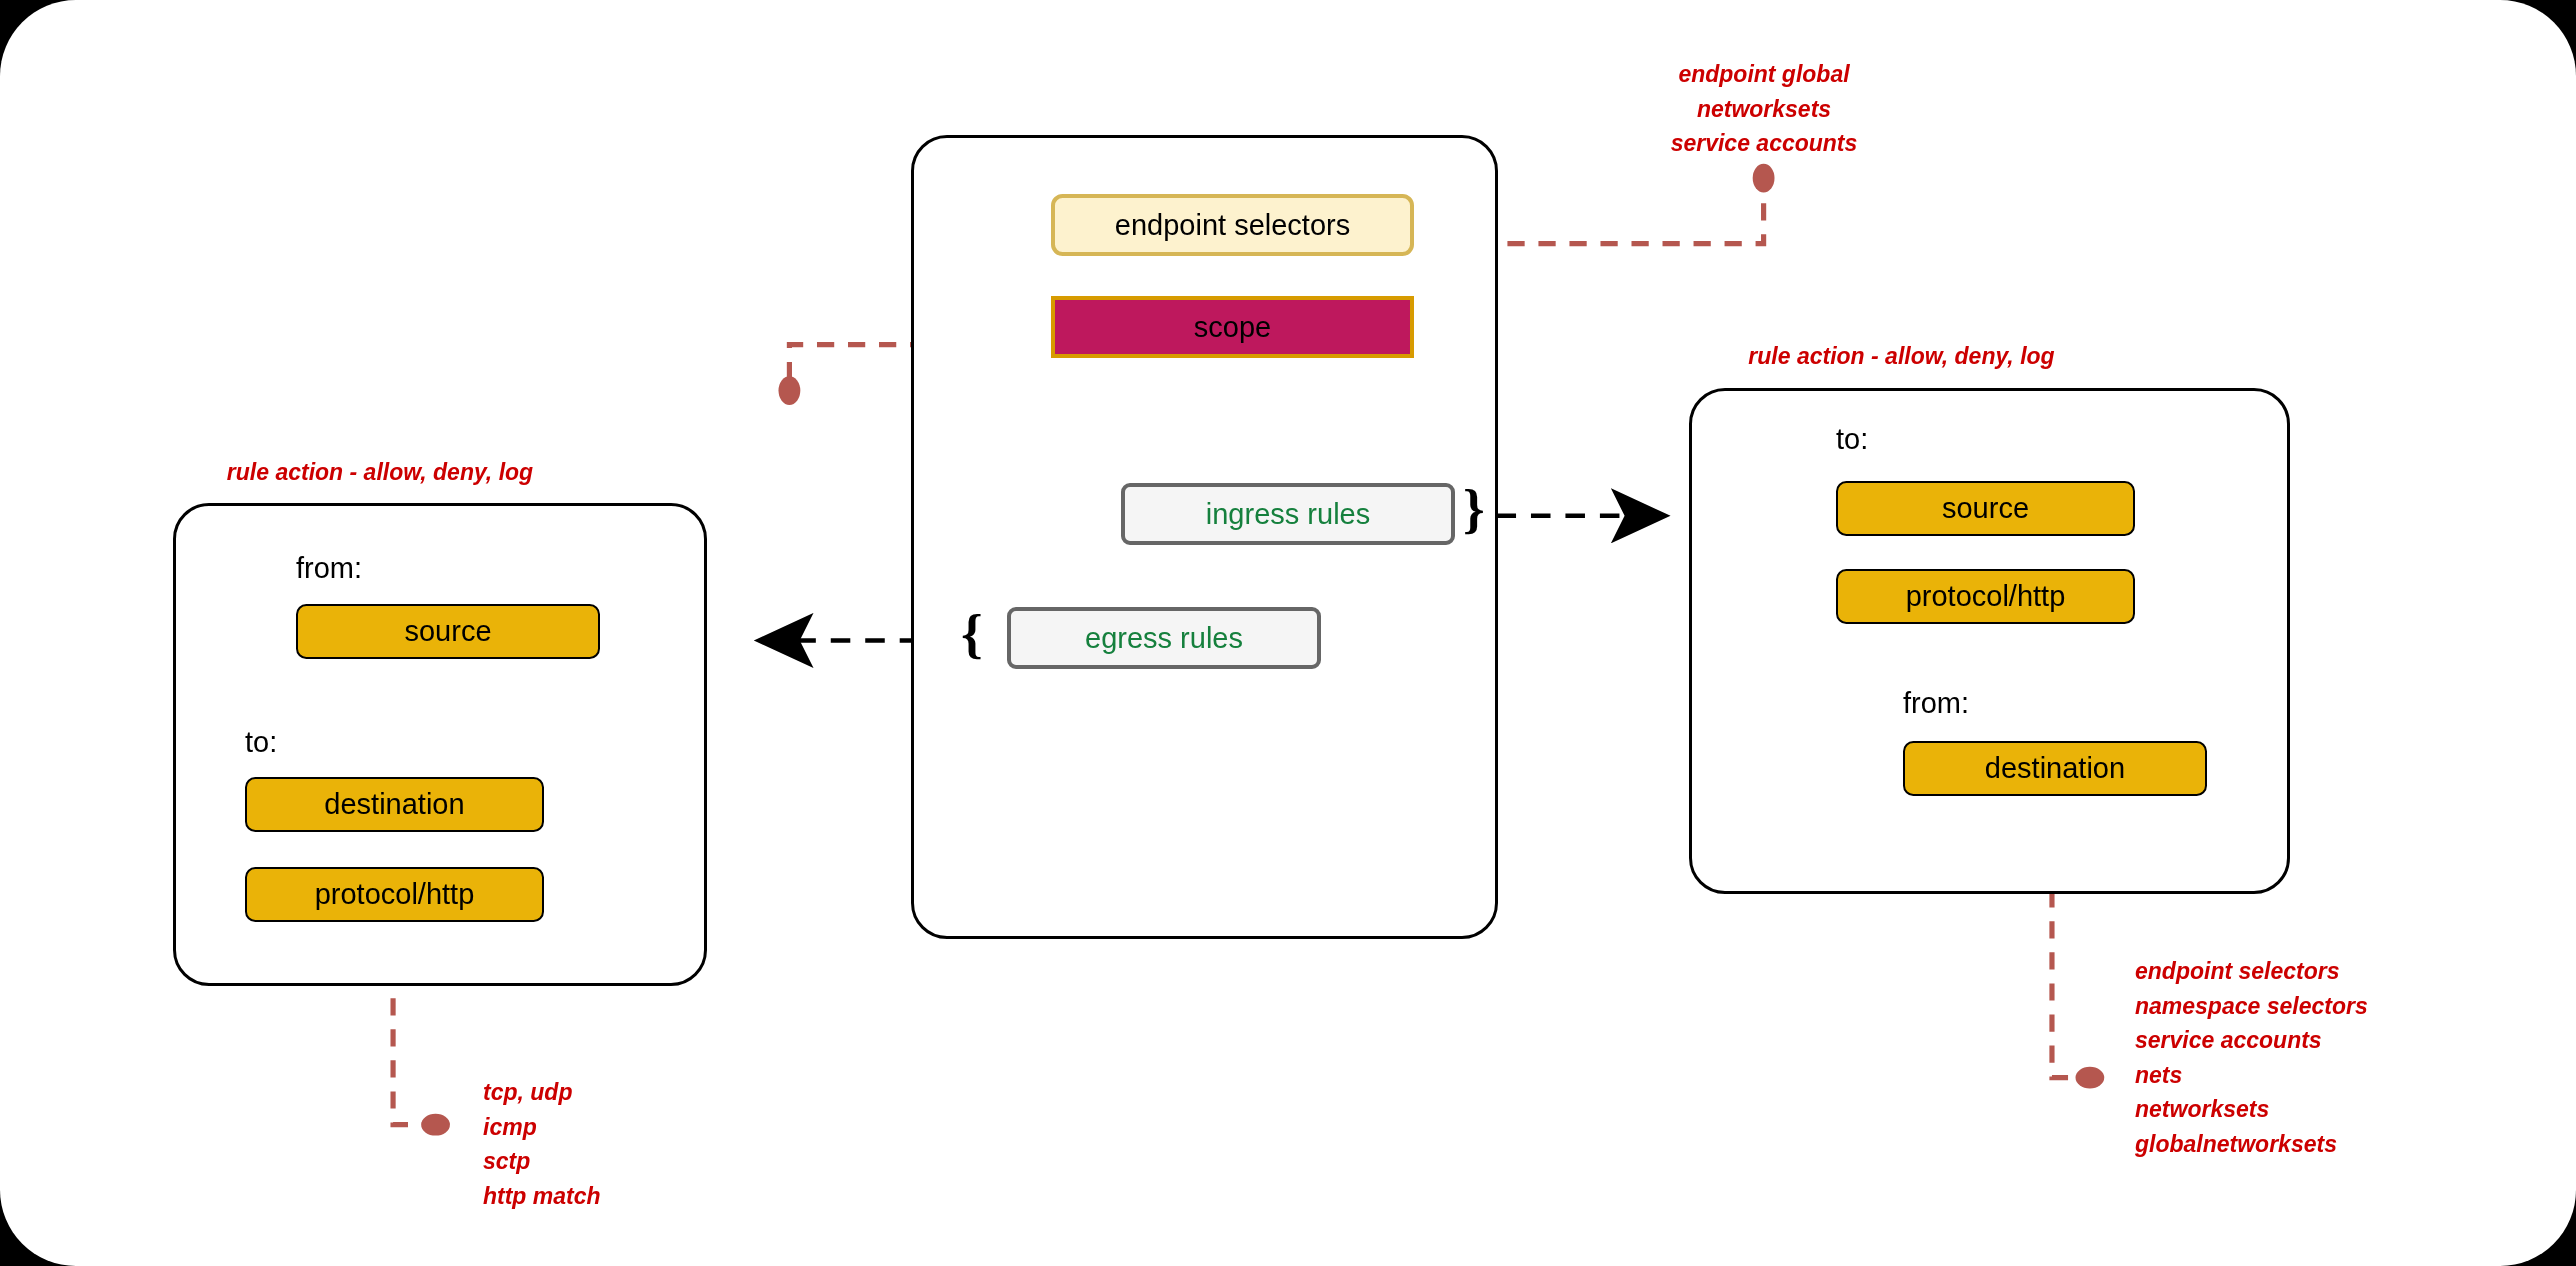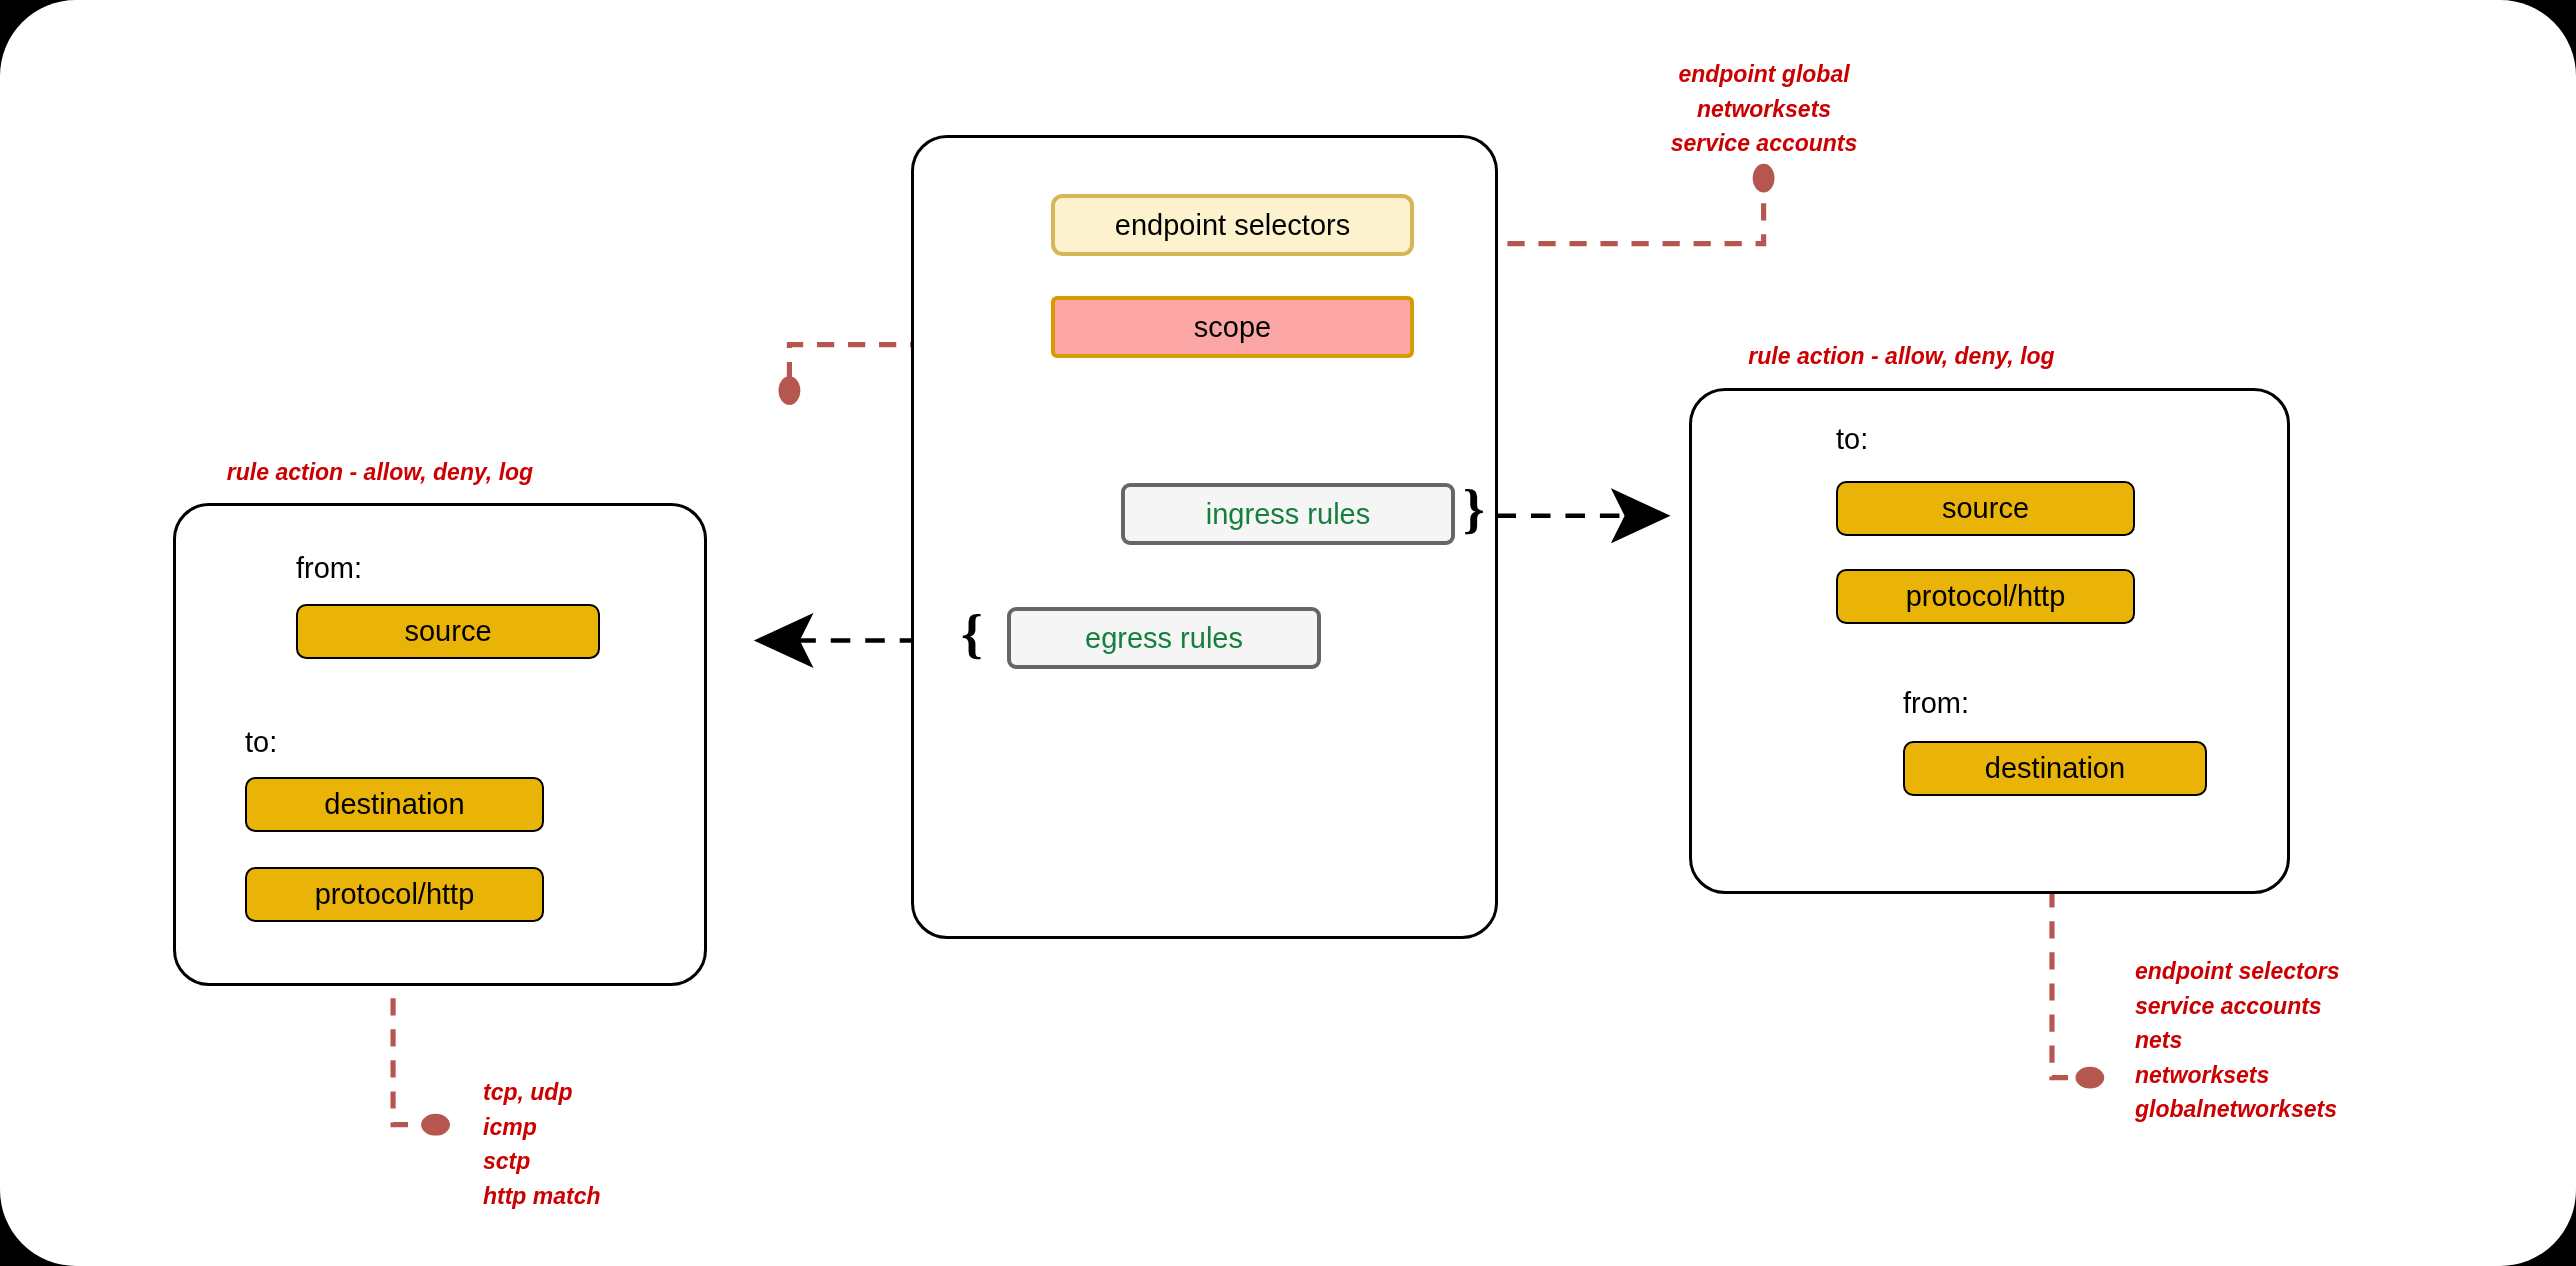--- a/index.html
+++ b/index.html
@@ -52,23 +52,23 @@
     white-space: nowrap;
   }
 
   
   .node-yellow {
     background: #FDF2CE;
     border: 4.6px solid #D6B656;
     border-radius: 11.5px;
   }
   .node-orange {
-    background: #fca5a5;
+    background: #be185d;
     border: 4.6px solid #D79B00;
-    border-radius: 6px;
+    border-radius: 0;
   }
   
   .node-grey {
     background: #F5F5F5;
     border: 4.6px solid #666666;
     border-radius: 9px;
     color: #15803d;
   }
 
   
@@ -211,20 +211,21 @@
 
   <div class="annotation left" style="left:483px; top:1075px; width:368px;">
     <div>tcp, udp</div>
     <div>icmp</div>
     <div>sctp</div>
     <div>http match</div>
   </div>
 
   <div class="annotation left" style="left:2135px; top:954px; width:437px;">
     <div>endpoint selectors</div>
+    <div>namespace selectors</div>
     <div>service accounts</div>
     <div>nets</div>
     <div>networksets</div>
     <div>globalnetworksets</div>
   </div>
 
 </div>
 
 
 </body></html>

